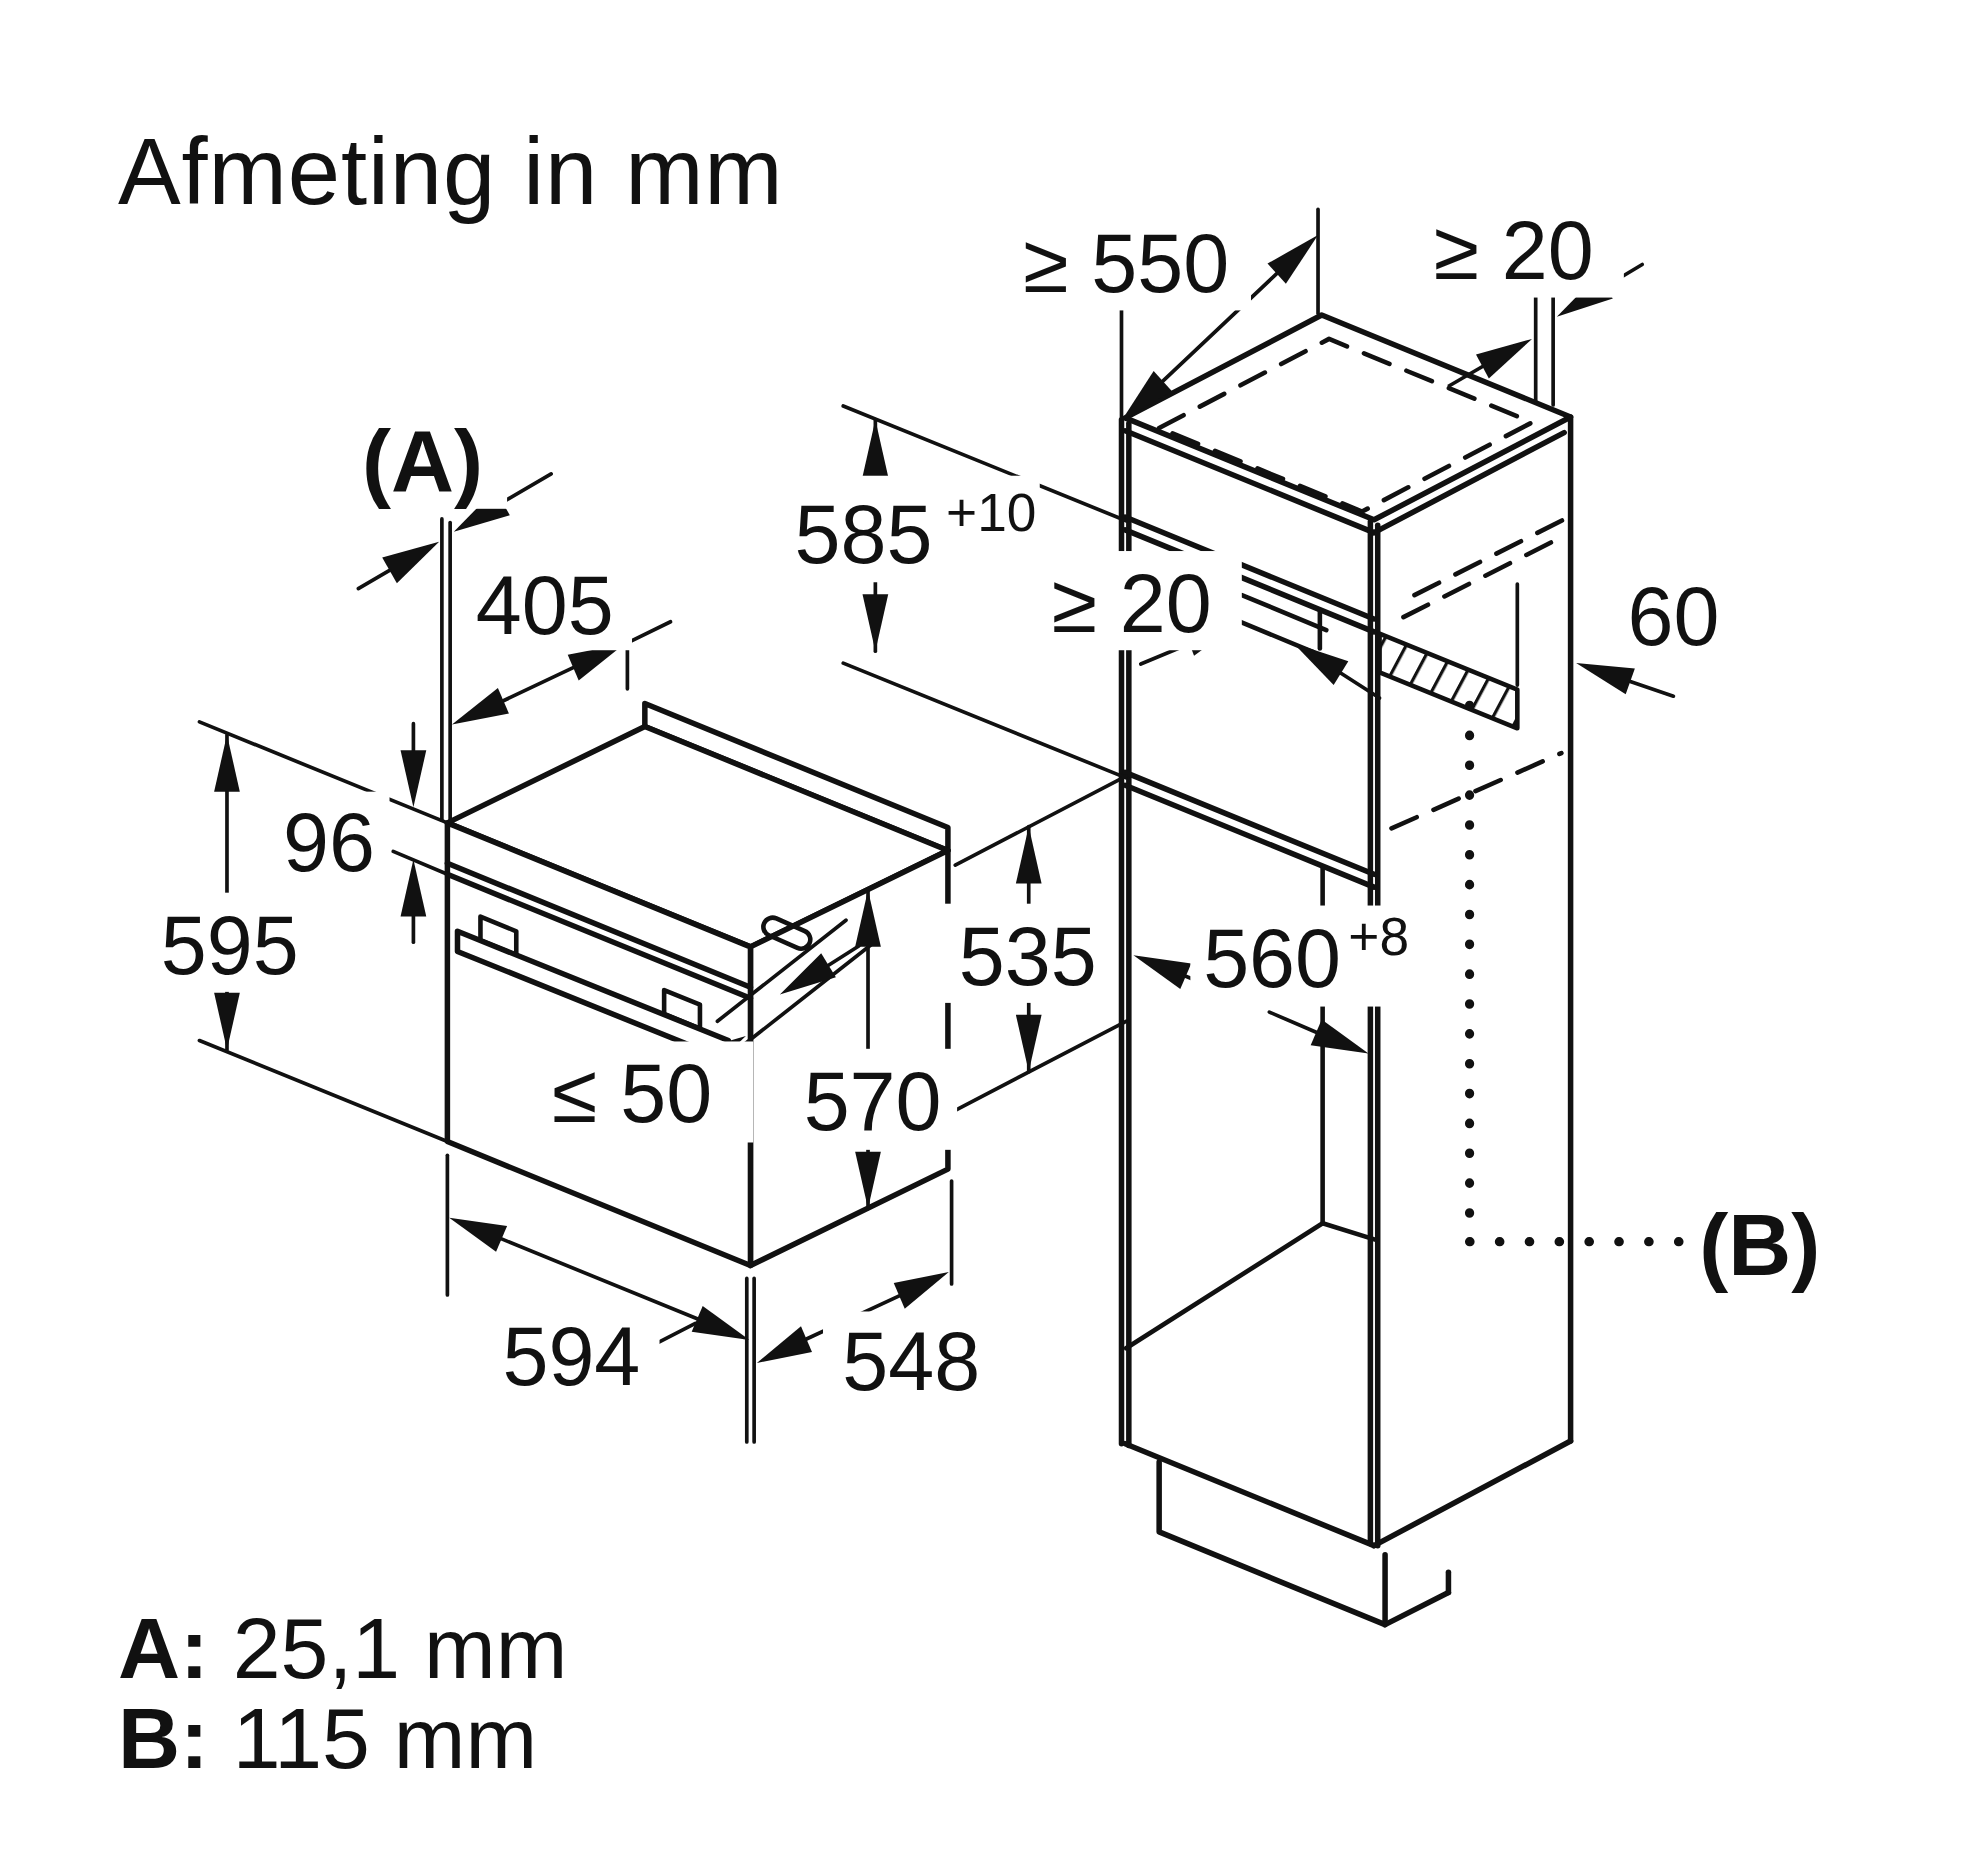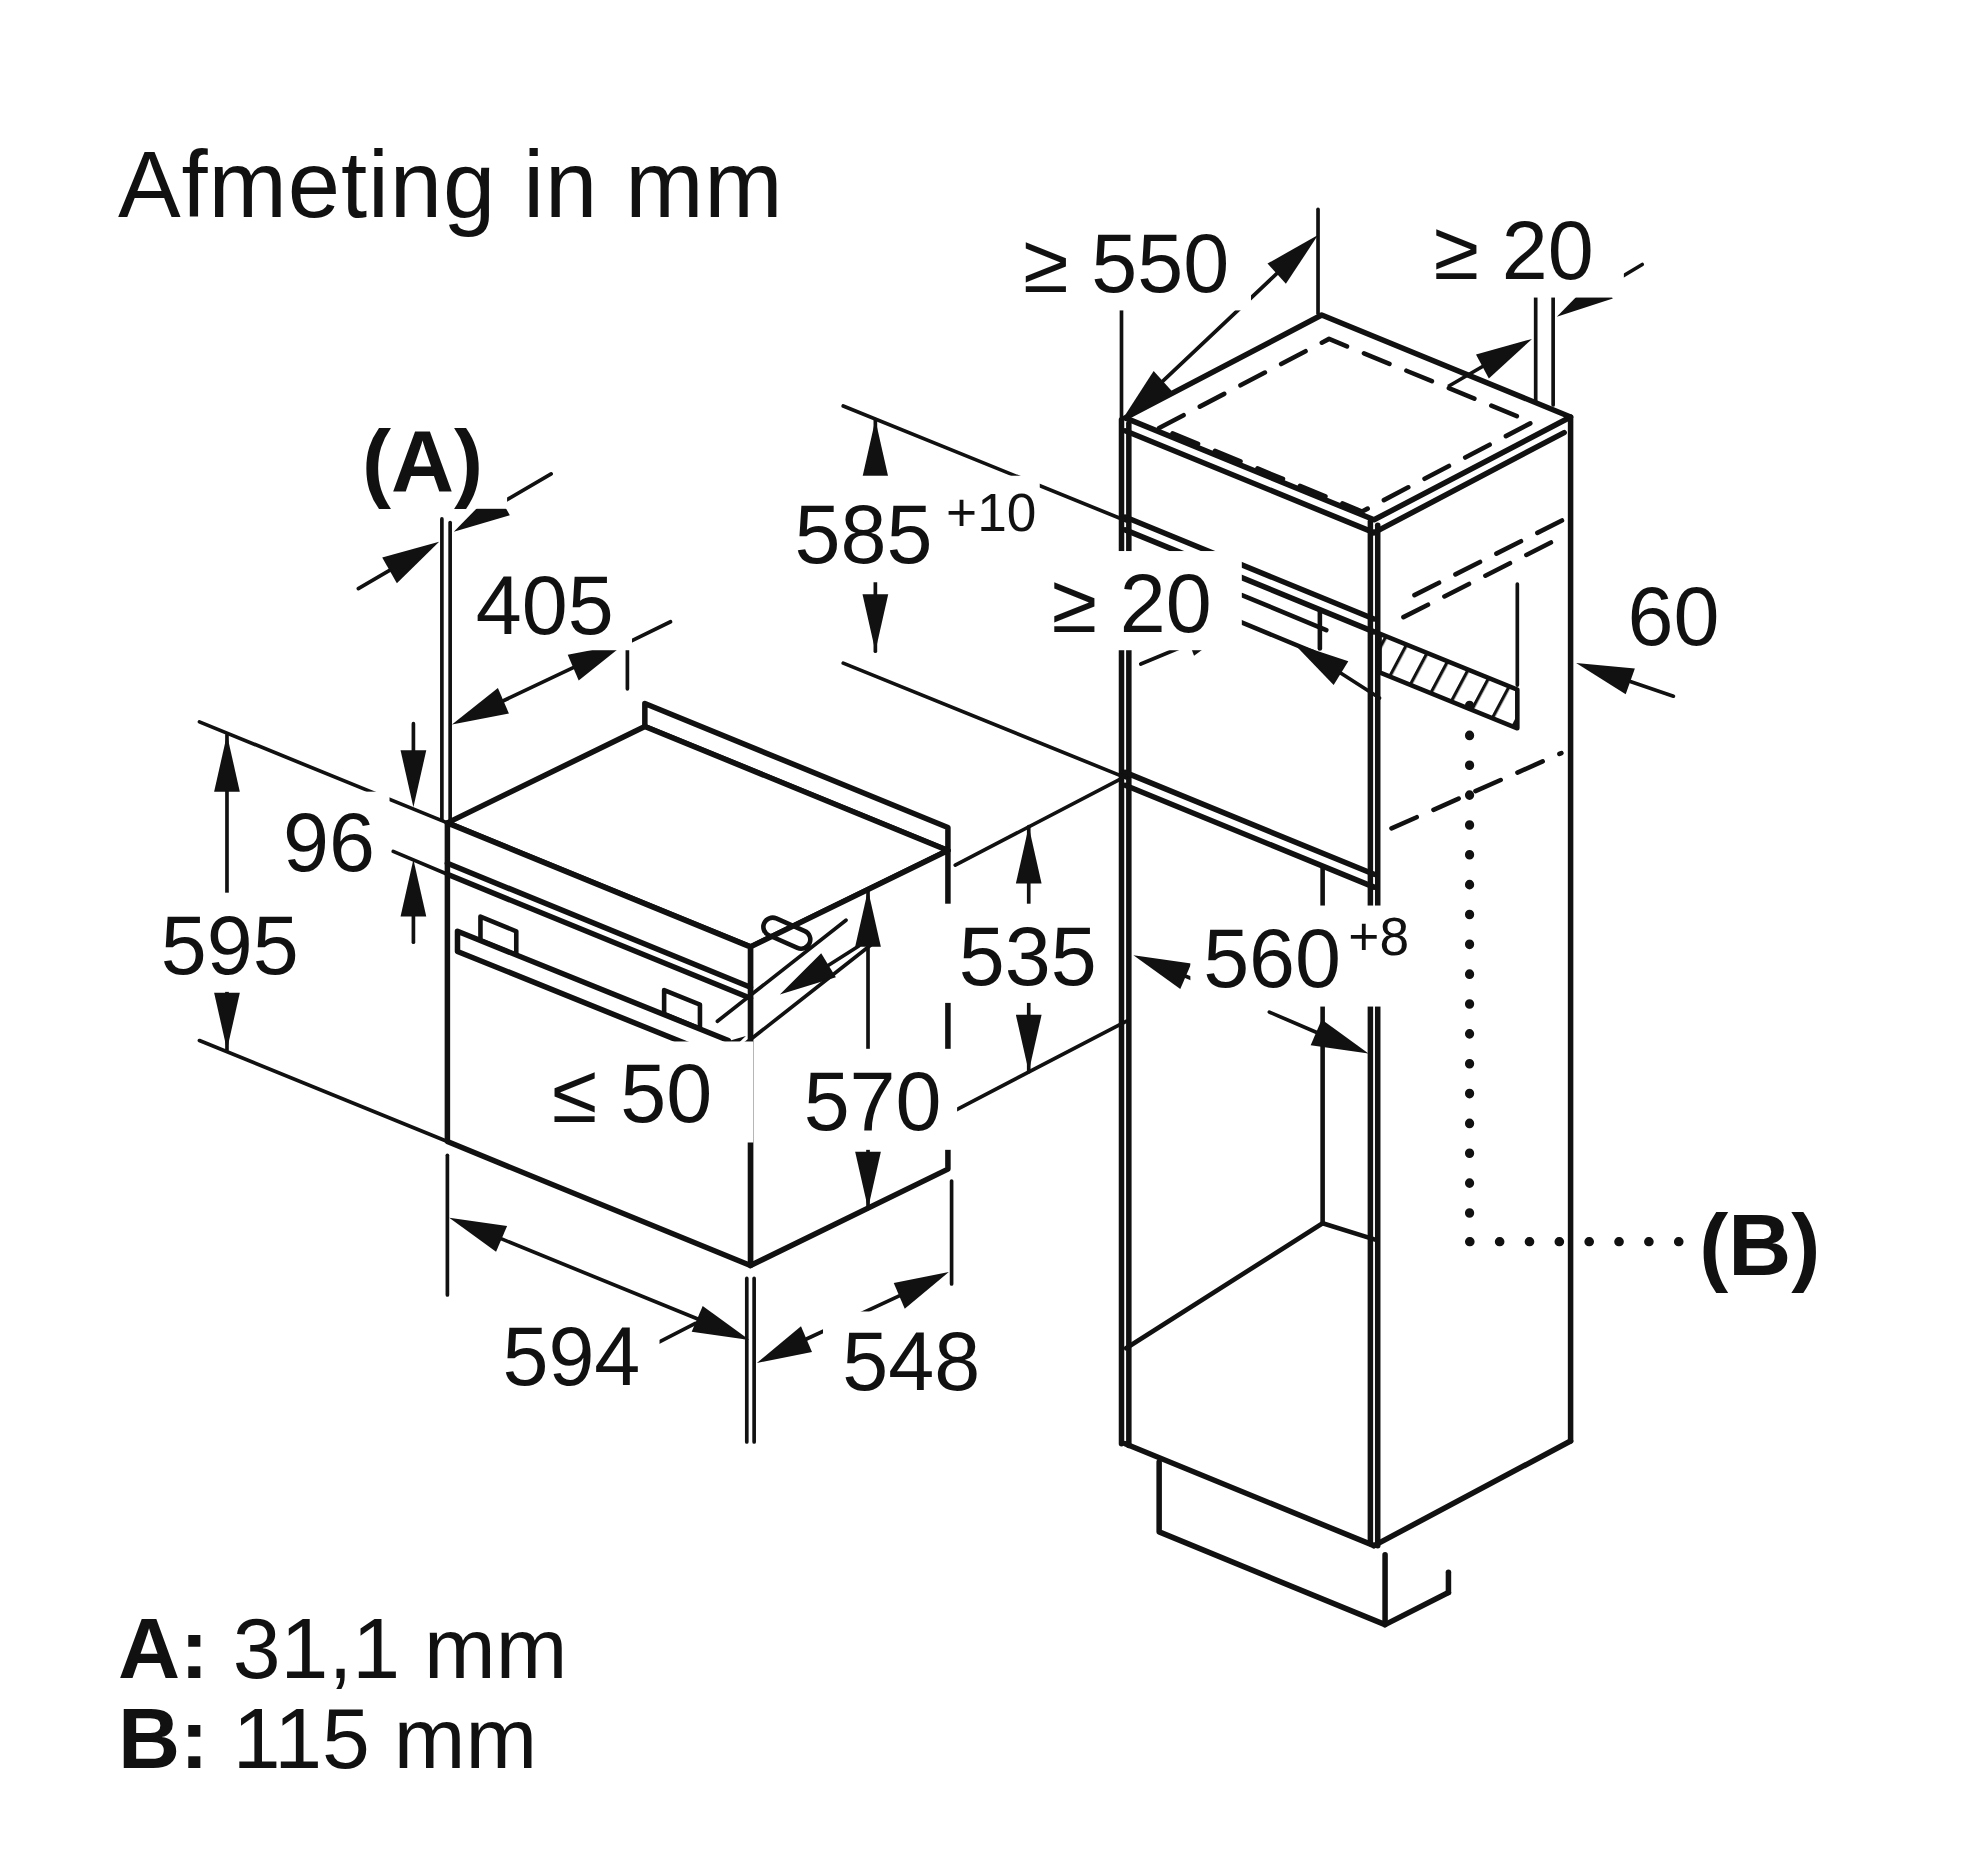--- a/index.html
+++ b/index.html
@@ -1,17 +1,17 @@
 <!DOCTYPE html>
 <html style="font-size:14.7px"><head>
 <meta charset="utf-8">
 <style>
   html,body{margin:0;padding:0;background:#ffffff;}
   body{width:1984px;height:1857px;position:relative;font-family:"Liberation Sans","DejaVu Sans",sans-serif;color:#111;}
-  .page-title{position:absolute;left:118px;top:131px;font-size:94px;letter-spacing:0.9px;color:#111;}
+  .page-title{position:absolute;left:118px;top:118px;font-size:94px;letter-spacing:0.9px;color:#111;}
   .legend{position:absolute;left:118px;top:1605px;font-size:86px;line-height:1.02;color:#111;}
   .legend-row{display:flex;align-items:flex-start;margin-bottom:1.8px;}
   .legend-key{font-weight:bold;margin-right:24px;white-space:pre;}
   .diagram-svg{position:absolute;left:0;top:0;}
   svg text{font-family:"Liberation Sans","DejaVu Sans",sans-serif;fill:#111;}
   .dim-label{font-size:90px;}
   .dim-label-bold{font-size:95px;font-weight:bold;}
   .sup-label{font-size:58px;}
 </style>
 </head>
@@ -262,21 +262,21 @@
     <text class="dim-label" x="1119" y="1072" text-anchor="middle">535</text>
     <text class="dim-label" x="1385" y="1075" text-anchor="middle">560</text>
     <text class="sup-label" x="1468" y="1040" text-anchor="start">+8</text>
     <text class="dim-label-bold" x="1916" y="1388" text-anchor="middle">(B)</text>
   </g>
 </svg>
 
 <div class="legend">
   <div class="legend-row">
     <span class="legend-key">A:</span>
-    <span>31,1 mm</span>
+    <span>25,1 mm</span>
   </div>
   <div class="legend-row">
     <span class="legend-key">B:</span>
     <span>
       <div>115 mm</div>
     </span>
   </div>
 </div>
 
 

